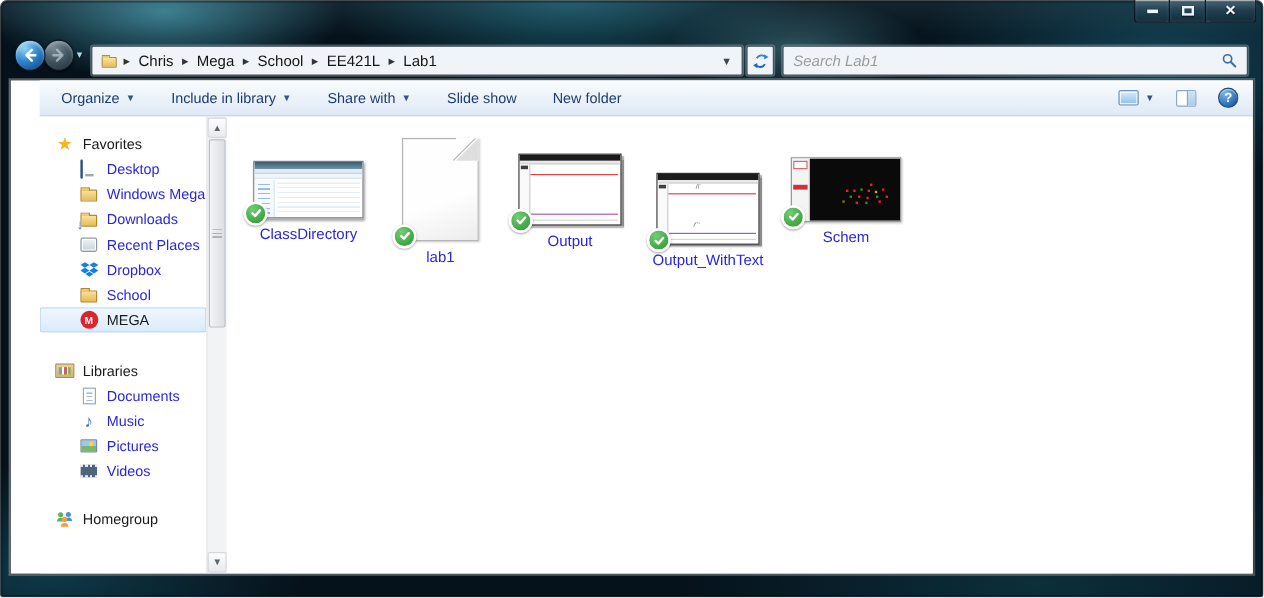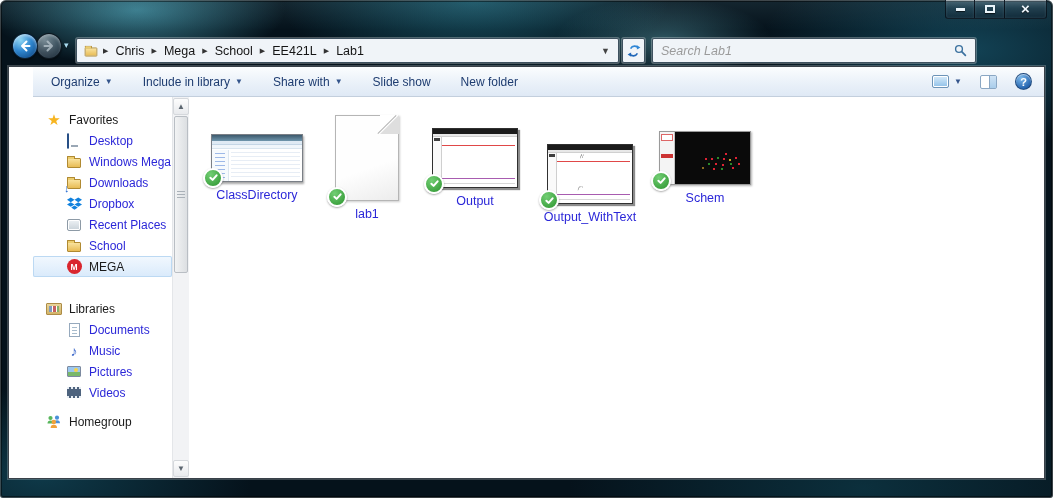--- a/index.html
+++ b/index.html
@@ -44,21 +44,21 @@
               background:radial-gradient(circle at 32% 26%, rgba(210,225,235,.55), rgba(110,130,145,.55) 50%, rgba(45,62,78,.65) 95%);
               box-shadow:inset 0 2px 3px rgba(255,255,255,.35), 0 1px 2px rgba(0,0,0,.5); }
   .nav-chevron { position:absolute; left:64px; top:10px; color:#a9dcf1; font-size:9px;
                  text-shadow:0 1px 1px rgba(0,0,0,.6); }
 
   .field { position:absolute; top:8px; height:25px; background:#f0f4f8;
            border:1px solid #3e515f; border-radius:2px;
            box-shadow:0 0 0 1px rgba(255,255,255,.28); display:flex; align-items:center; }
   .addr-bar { left:76px; width:543px; }
   .refresh-btn { left:622px; width:23px; justify-content:center; }
-  .search-box { left:652px; width:324px; }
+  .search-box { left:652px; width:388px; }
 
   .crumb-sep { font-size:7px; color:#333; padding:0 5px; }
   .crumb { color:#151515; font-size:12.5px; padding:0 2px; white-space:nowrap; cursor:default; }
   .addr-caret { margin-left:auto; padding-right:8px; color:#444; font-size:9px; }
 
   .search-box input { flex:1; border:none; background:transparent; outline:none;
                       font-family:"Liberation Sans", sans-serif; font-size:12.5px; padding:0 8px; color:#333; }
   .search-box input::placeholder { font-style:italic; color:#9b9b9b; }
   .search-mag { margin-right:8px; display:flex; }
 
@@ -95,21 +95,21 @@
   
   .sidebar { width:139px; flex:none; padding-top:12px; overflow:hidden; position:relative; background:#fff; }
   .side-row { height:21px; display:flex; align-items:center; white-space:nowrap; overflow:hidden; cursor:default; }
   .side-row.header { padding-left:13px; color:#1a1a1a; }
   .side-row.item { padding-left:33px; }
   .side-row .lbl { margin-left:7px; }
   .side-row.item .lbl { color:#2b27d8; }
   .side-row.selected { background:linear-gradient(#f2f8fe,#d9eafb); box-shadow:inset 0 0 0 1px #bcd9f3; border-radius:2px; }
   .si { width:16px; height:16px; flex:none; display:flex; align-items:center; justify-content:center; position:relative; }
   .gap-libraries { margin-top:21px; }
-  .gap-homegroup { margin-top:8px; }
+  .gap-homegroup { margin-top:19px; }
 
   .ico-star { color:#f7b521; font-size:15px; text-shadow:0 0 1px #c9891а, 0 1px 1px rgba(0,0,0,.25); }
   .ico-desktop { width:15px; height:13px; position:relative; }
   .ico-desktop .scr { width:15px; height:10px; border:1px solid #274f86;
         background:linear-gradient(135deg,#69b7e8,#2b6fc0 60%, #1b4f92); border-radius:1px; }
   .ico-desktop .base { position:absolute; left:4px; bottom:0; width:7px; height:2px; background:#9aa7b5; }
   .dl-arrow { position:absolute; left:-2px; bottom:-3px; color:#1f66cf; font-size:11px; font-weight:bold;
               text-shadow:0 0 1px #fff, 0 0 2px #fff; }
   .ico-recent { width:14px; height:12px; border:1px solid #8d9aa6; border-radius:2px;
                 background:linear-gradient(#eef2f5,#c9d2d9); box-shadow:inset 0 0 0 1px #fff; }
@@ -334,35 +334,35 @@
         </div>
         <div class="side-row item">
           <span class="si">
               <span class="icon-folder"></span>
               <span class="dl-arrow">↓</span>
             </span>
           <span class="lbl">Downloads</span>
         </div>
         <div class="side-row item">
           <span class="si">
+              <span class="ico-recent"></span>
+            </span>
+          <span class="lbl">Recent Places</span>
+        </div>
+        <div class="side-row item">
+          <span class="si">
             <svg width="15" height="14" viewBox="0 0 16 14">
               <polygon points="4,0 8,2.5 4,5 0,2.5" fill="#1081de"></polygon>
               <polygon points="12,0 16,2.5 12,5 8,2.5" fill="#1081de"></polygon>
               <polygon points="4,5 8,7.5 4,10 0,7.5" fill="#1081de"></polygon>
               <polygon points="12,5 16,7.5 12,10 8,7.5" fill="#1081de"></polygon>
               <polygon points="4.5,10.6 8,8.6 11.5,10.6 8,13" fill="#1081de"></polygon>
             </svg>
           </span>
           <span class="lbl">Dropbox</span>
-        </div>
-        <div class="side-row item">
-          <span class="si">
-              <span class="ico-recent"></span>
-            </span>
-          <span class="lbl">Recent Places</span>
         </div>
         <div class="side-row item">
           <span class="si">
               <span class="icon-folder"></span>
             </span>
           <span class="lbl">School</span>
         </div>
         <div class="side-row item selected">
           <span class="si">
               <span class="ico-mega">M</span>

